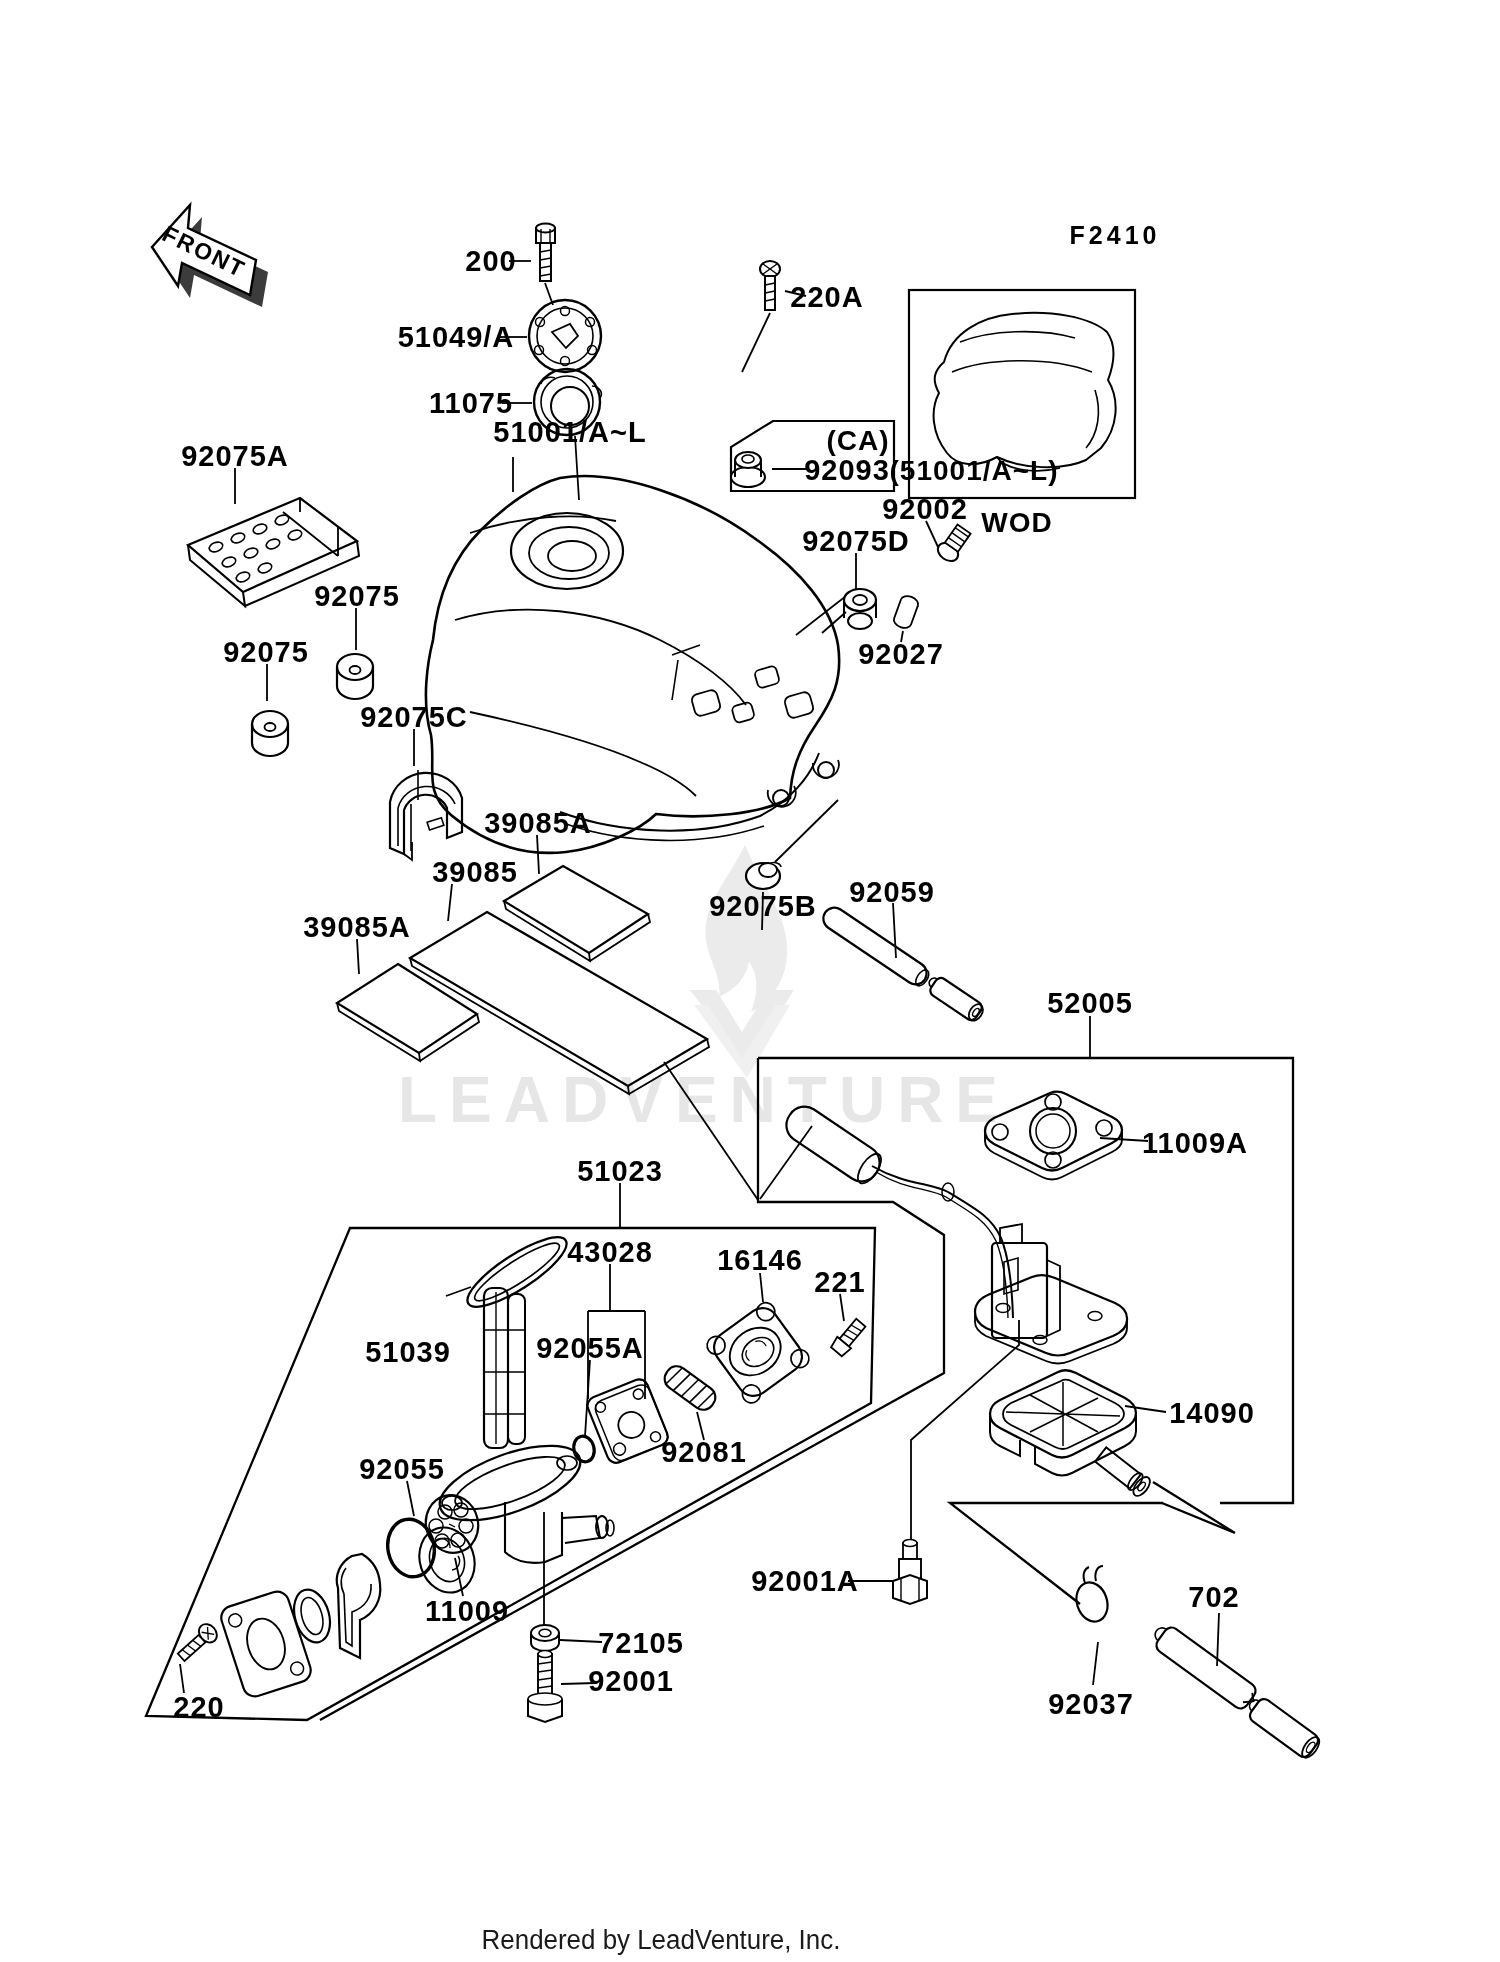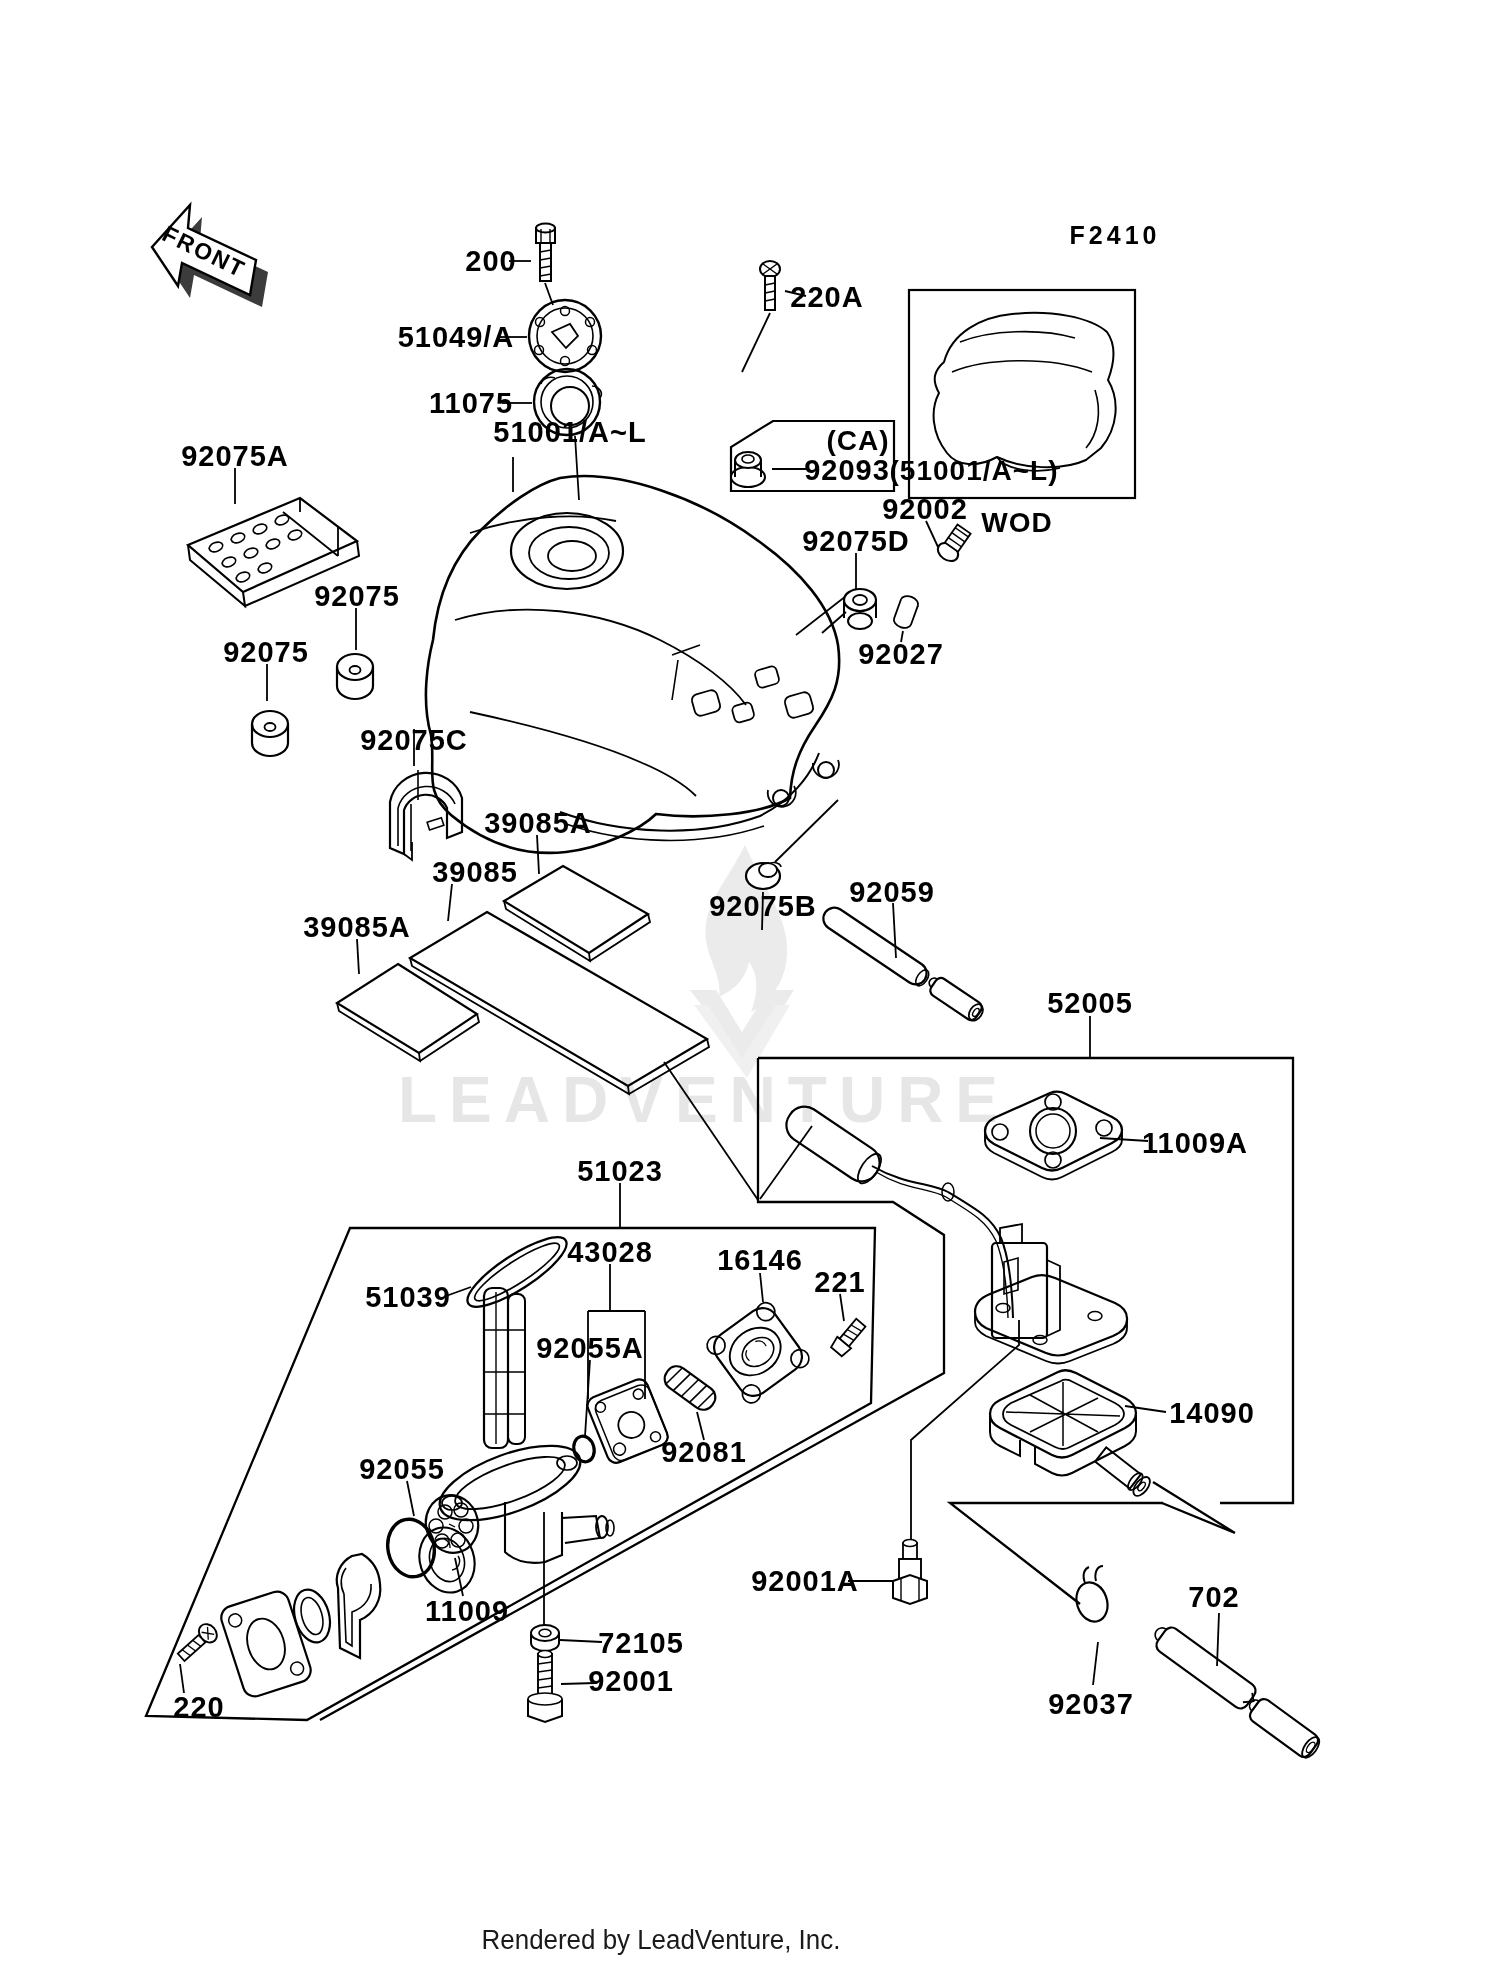--- a/index.html
+++ b/index.html
@@ -505,32 +505,32 @@
 <div class="plabel" style="left:471px;top:403px">11075</div>
 <div class="plabel" style="left:570px;top:432px">51001/A~L</div>
 <div class="plabel inset" style="left:858px;top:441px">(CA)</div>
 <div class="plabel" style="left:847px;top:470px">92093</div>
 <div class="plabel" style="left:925px;top:509px">92002</div>
 <div class="plabel" style="left:856px;top:541px">92075D</div>
 <div class="plabel" style="left:901px;top:654px">92027</div>
 <div class="plabel" style="left:235px;top:456px">92075A</div>
 <div class="plabel" style="left:357px;top:596px">92075</div>
 <div class="plabel" style="left:266px;top:652px">92075</div>
-<div class="plabel" style="left:414px;top:740px">92075C</div>
+<div class="plabel" style="left:414px;top:717px">92075C</div>
 <div class="plabel" style="left:538px;top:823px">39085A</div>
 <div class="plabel" style="left:475px;top:872px">39085</div>
 <div class="plabel" style="left:357px;top:927px">39085A</div>
 <div class="plabel" style="left:763px;top:906px">92075B</div>
 <div class="plabel" style="left:892px;top:892px">92059</div>
 <div class="plabel" style="left:1090px;top:1003px">52005</div>
 <div class="plabel" style="left:1195px;top:1143px">11009A</div>
 <div class="plabel inset" style="left:974px;top:471px">(51001/A~L)</div>
 <div class="plabel inset" style="left:1017px;top:523px">WOD</div>
 <div class="plabel" style="left:620px;top:1171px">51023</div>
-<div class="plabel" style="left:408px;top:1297px">51039</div>
+<div class="plabel" style="left:408px;top:1352px">51039</div>
 <div class="plabel" style="left:610px;top:1252px">43028</div>
 <div class="plabel" style="left:760px;top:1260px">16146</div>
 <div class="plabel" style="left:840px;top:1282px">221</div>
 <div class="plabel" style="left:590px;top:1348px">92055A</div>
 <div class="plabel" style="left:704px;top:1452px">92081</div>
 <div class="plabel" style="left:402px;top:1469px">92055</div>
 <div class="plabel" style="left:467px;top:1611px">11009</div>
 <div class="plabel" style="left:199px;top:1707px">220</div>
 <div class="plabel" style="left:641px;top:1643px">72105</div>
 <div class="plabel" style="left:631px;top:1681px">92001</div>

